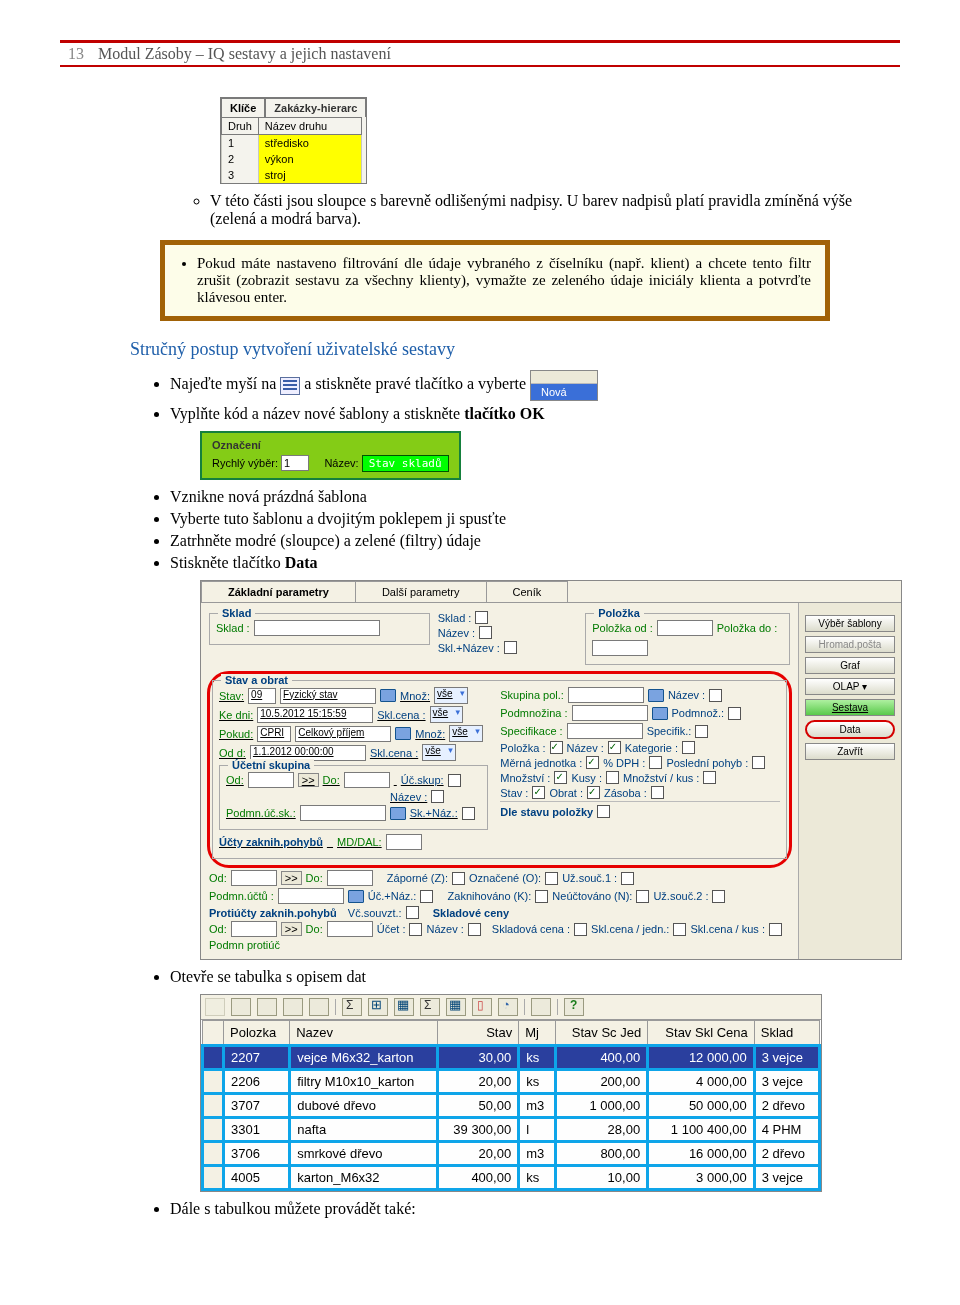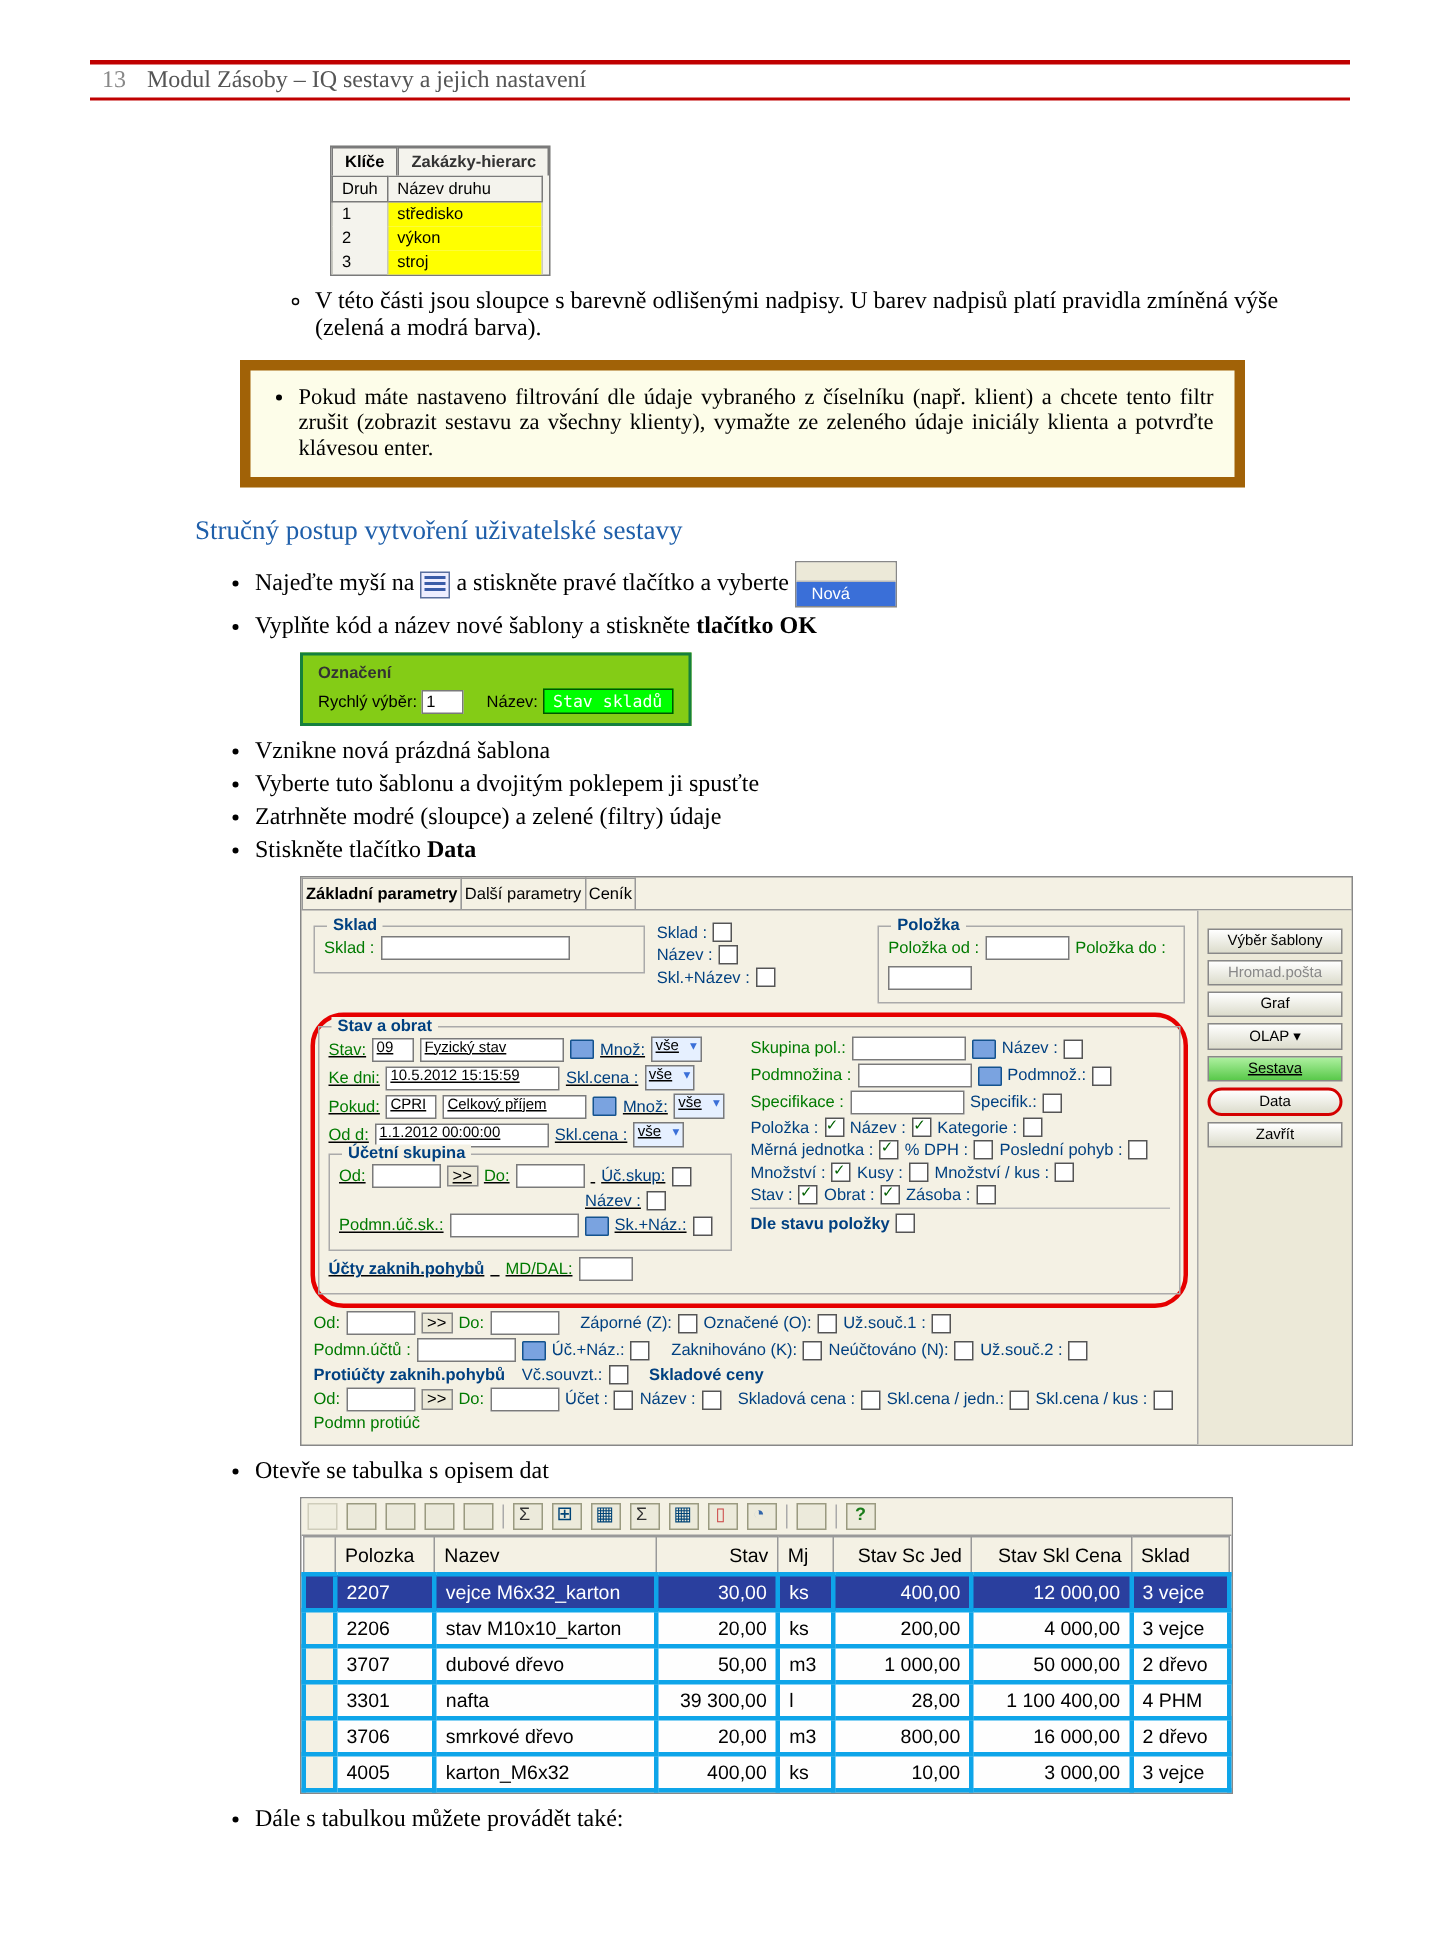--- a/index.html
+++ b/index.html
@@ -19,21 +19,21 @@
     color:#555;
     margin-bottom:30px;
   }
   .header-band .pn{color:#888;margin-right:14px;}
   ul.level1{list-style:disc;padding-left:110px;margin:8px 0;}
   ul.level2{list-style-type:circle;padding-left:40px;margin:6px 0;}
   ul.level1>li{margin:4px 0;}
   .bluehead{color:#1f5faa;font-size:18px;margin:18px 0 10px 70px;}
   .tip-box{
     background:#fdfde9;
-    border:7px solid #a16207;
+    border:5px solid #a16207;
     margin:12px 70px 18px 100px;
     padding:10px 14px;
     font-size:15px;
     text-align:justify;
   }
   .tip-box ul{list-style:disc;padding-left:18px;margin:0;}
   .img-box{margin:6px 0 6px 160px;}
 
   
   .keys-panel{
@@ -76,21 +76,21 @@
   .param-panel{
     font-family:Tahoma, Arial, sans-serif;
     font-size:11px;
     background:#f4f1e4;
     border:1px solid #888;
     margin:6px 0 6px 140px;
     position:relative;
     width:700px;
   }
   .param-tabs{display:flex;border-bottom:1px solid #999;}
-  .param-tabs .ptab{padding:4px 2px;border:1px solid #999;border-bottom:none;background:#f4f1e4;margin-right:-1px;}
+  .param-tabs .ptab{padding:4px 26px;border:1px solid #999;border-bottom:none;background:#f4f1e4;margin-right:-1px;}
   .param-tabs .ptab.active{font-weight:bold;background:#f4f1e4;}
   .param-body{display:flex;}
   .param-left{flex:1;padding:6px 8px;}
   .param-right{width:90px;padding:8px 6px;background:#ece9d8;border-left:1px solid #aaa;}
   .fieldset{border:1px solid #aaa;margin:4px 0;padding:4px 6px 6px 6px;position:relative;}
   .fieldset .legend{position:absolute;top:-7px;left:8px;background:#f4f1e4;padding:0 4px;font-weight:bold;color:#004080;font-size:11px;}
   .greenlbl{color:#007a00;}
   .navylbl{color:#004080;}
   .row{display:flex;align-items:center;gap:4px;margin:2px 0;flex-wrap:wrap;}
   .tinput{border:1px solid #7a7a7a;background:#fff;height:14px;padding:0 2px;font-size:10px;}
@@ -483,21 +483,21 @@
             <td>vejce M6x32_karton</td>
             <td class="r">30,00</td>
             <td>ks</td>
             <td class="r">400,00</td>
             <td class="r">12 000,00</td>
             <td>3 vejce</td>
           </tr>
           <tr>
             <td class="leftbar"></td>
             <td>2206</td>
-            <td>stav M10x10_karton</td>
+            <td>filtry M10x10_karton</td>
             <td class="r">20,00</td>
             <td>ks</td>
             <td class="r">200,00</td>
             <td class="r">4 000,00</td>
             <td>3 vejce</td>
           </tr>
           <tr>
             <td class="leftbar"></td>
             <td>3707</td>
             <td>dubové dřevo</td>

